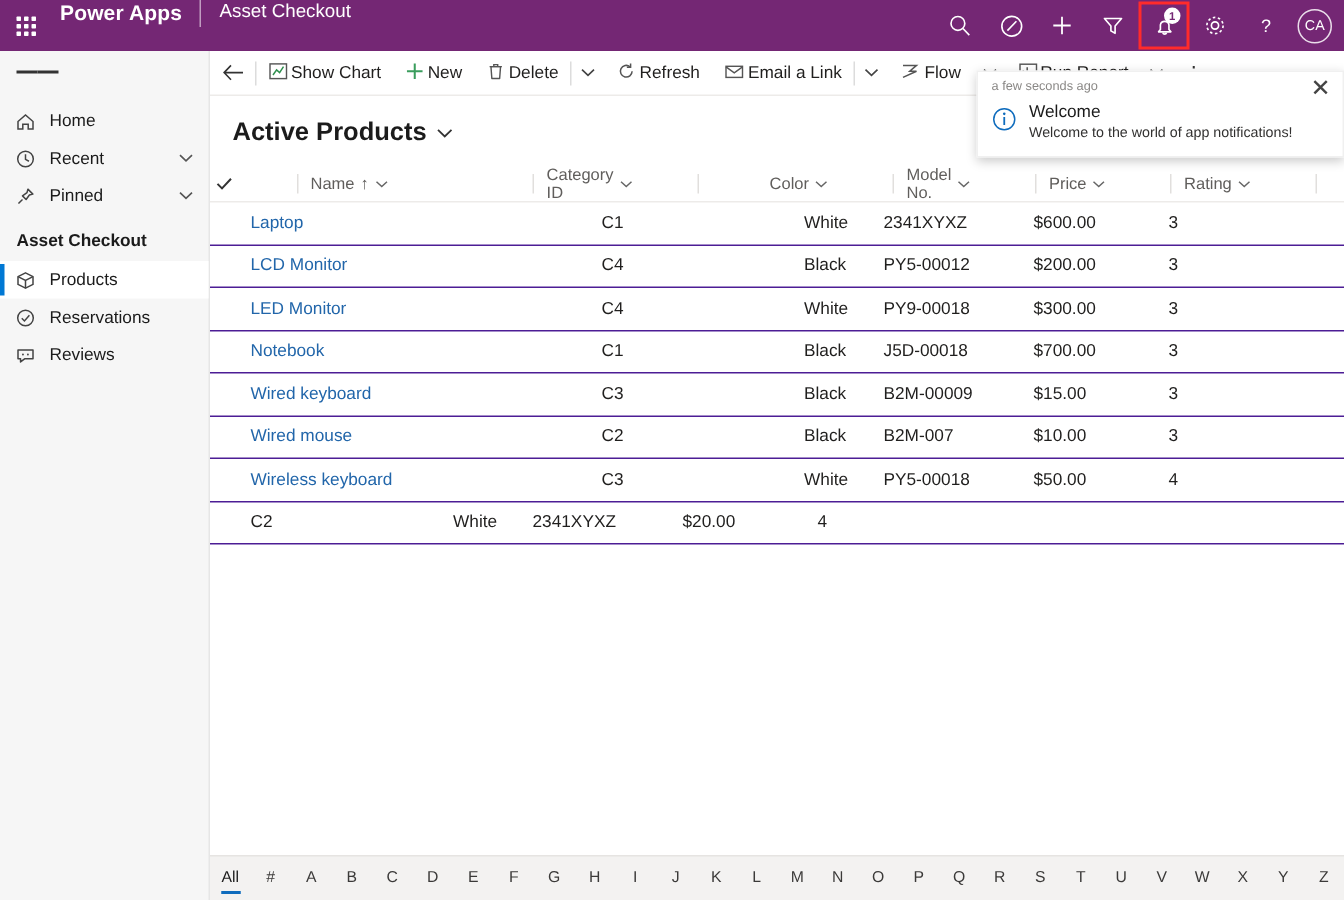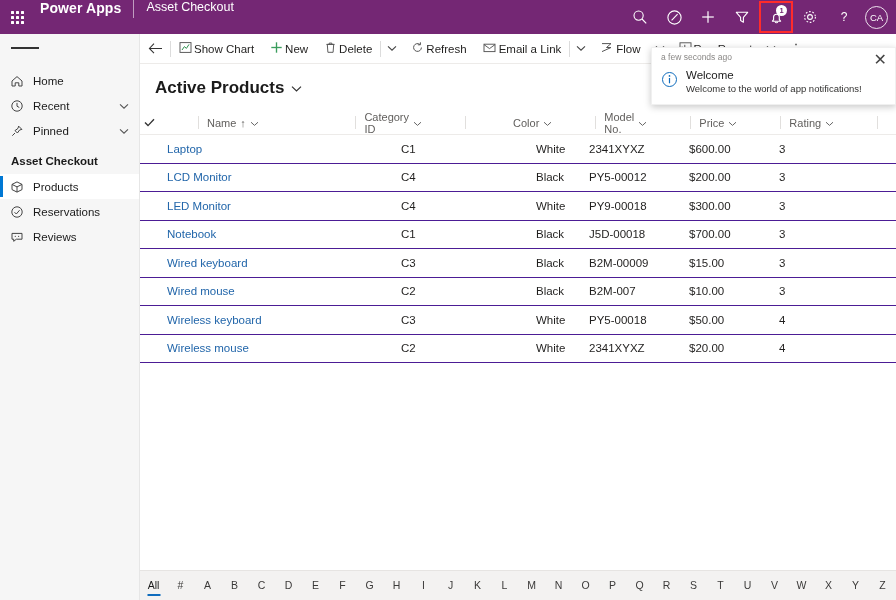--- a/index.html
+++ b/index.html
@@ -631,23 +631,20 @@
             </div>
             <div class="col w-price">
               <span>$50.00</span>
             </div>
             <div class="col w-rating">
               <span>4</span>
             </div>
           </div>
           <div class="grid-row">
             <div class="c-check"></div>
-            <div class="col w-name">
-              <span class="link">Wireless mouse</span>
-            </div>
             <div class="col w-cat">
               <span>C2</span>
             </div>
             <div class="col w-color">
               <span>White</span>
             </div>
             <div class="col w-model">
               <span>2341XYXZ</span>
             </div>
             <div class="col w-price">

